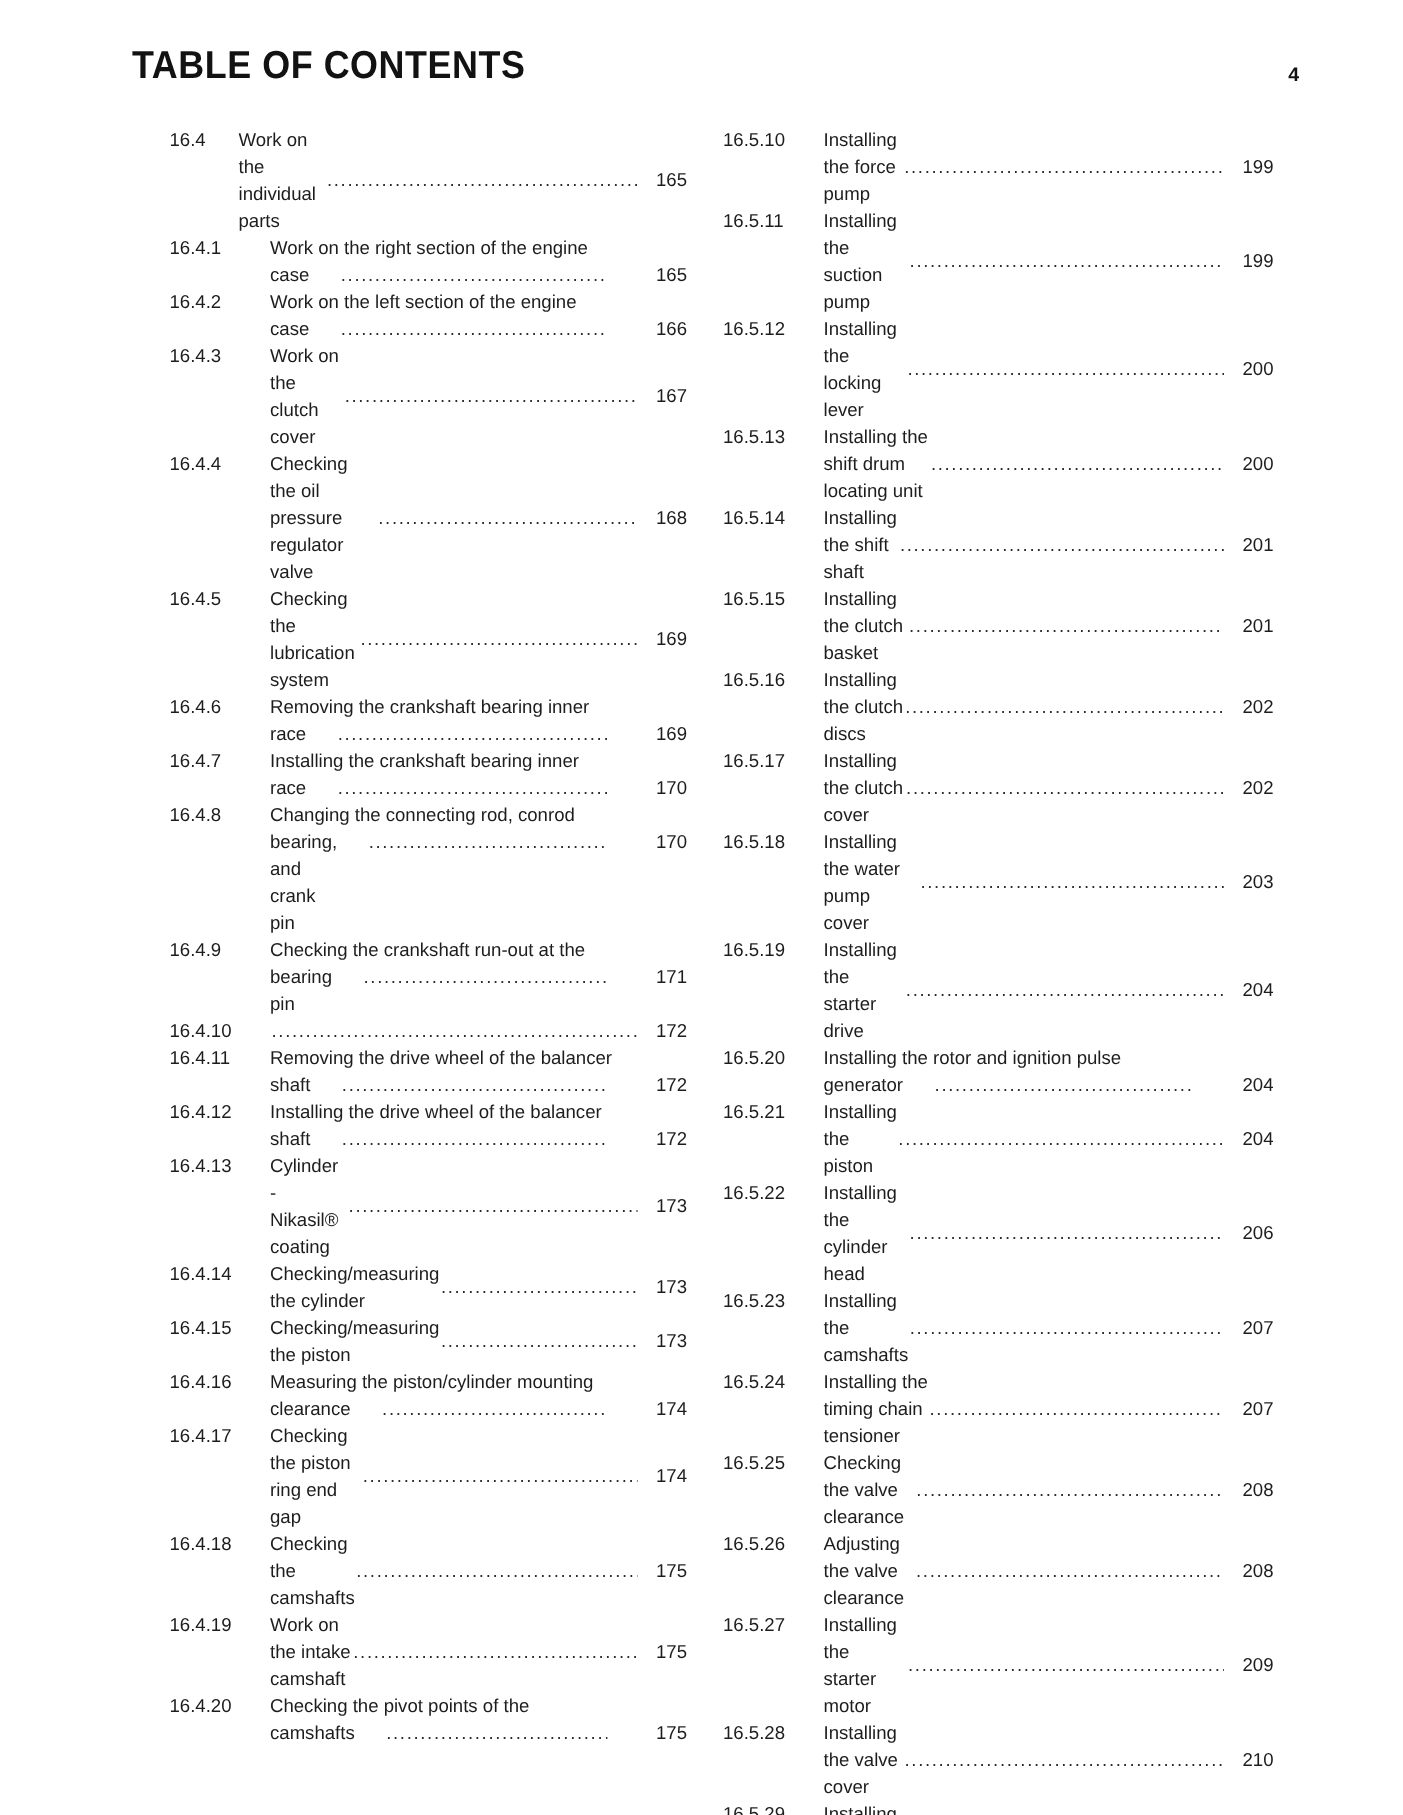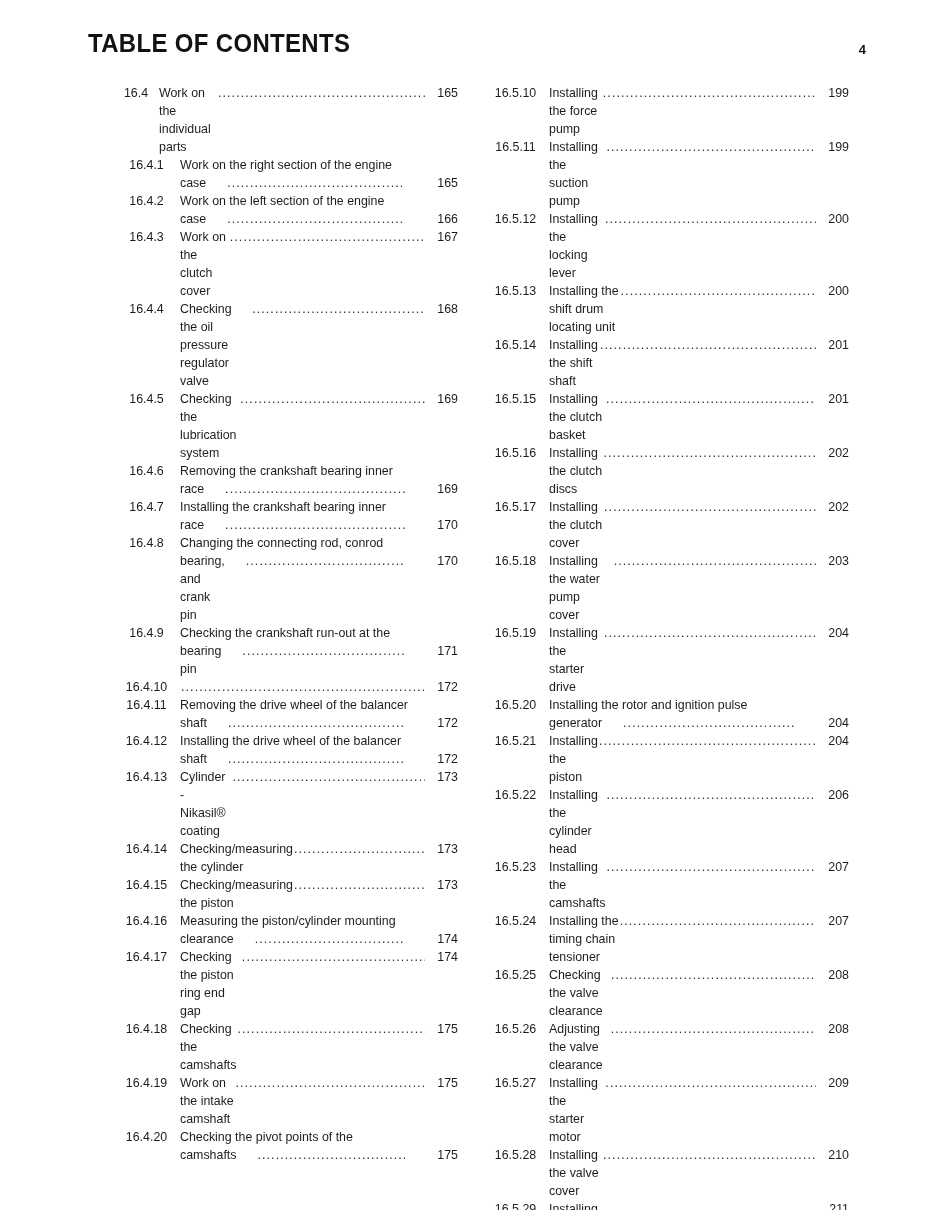--- a/index.html
+++ b/index.html
@@ -67,26 +67,26 @@
   .toc-entry {
     display: flex;
     align-items: flex-start;
     font-size: 12.4px;
     line-height: 18px;
     color: #1d1d1d;
     white-space: nowrap;
   }
   .toc-num {
     flex: 0 0 auto;
-    text-align: center;
+    text-align: left;
   }
   .toc-body {
     flex: 1 1 auto;
     display: flex;
-    align-items: flex-start;
+    align-items: center;
     min-width: 0;
     overflow: hidden;
   }
   .toc-label {
     flex: 0 1 auto;
     white-space: normal;
     overflow-wrap: break-word;
   }
   .toc-dots {
     flex: 1 1 auto;

